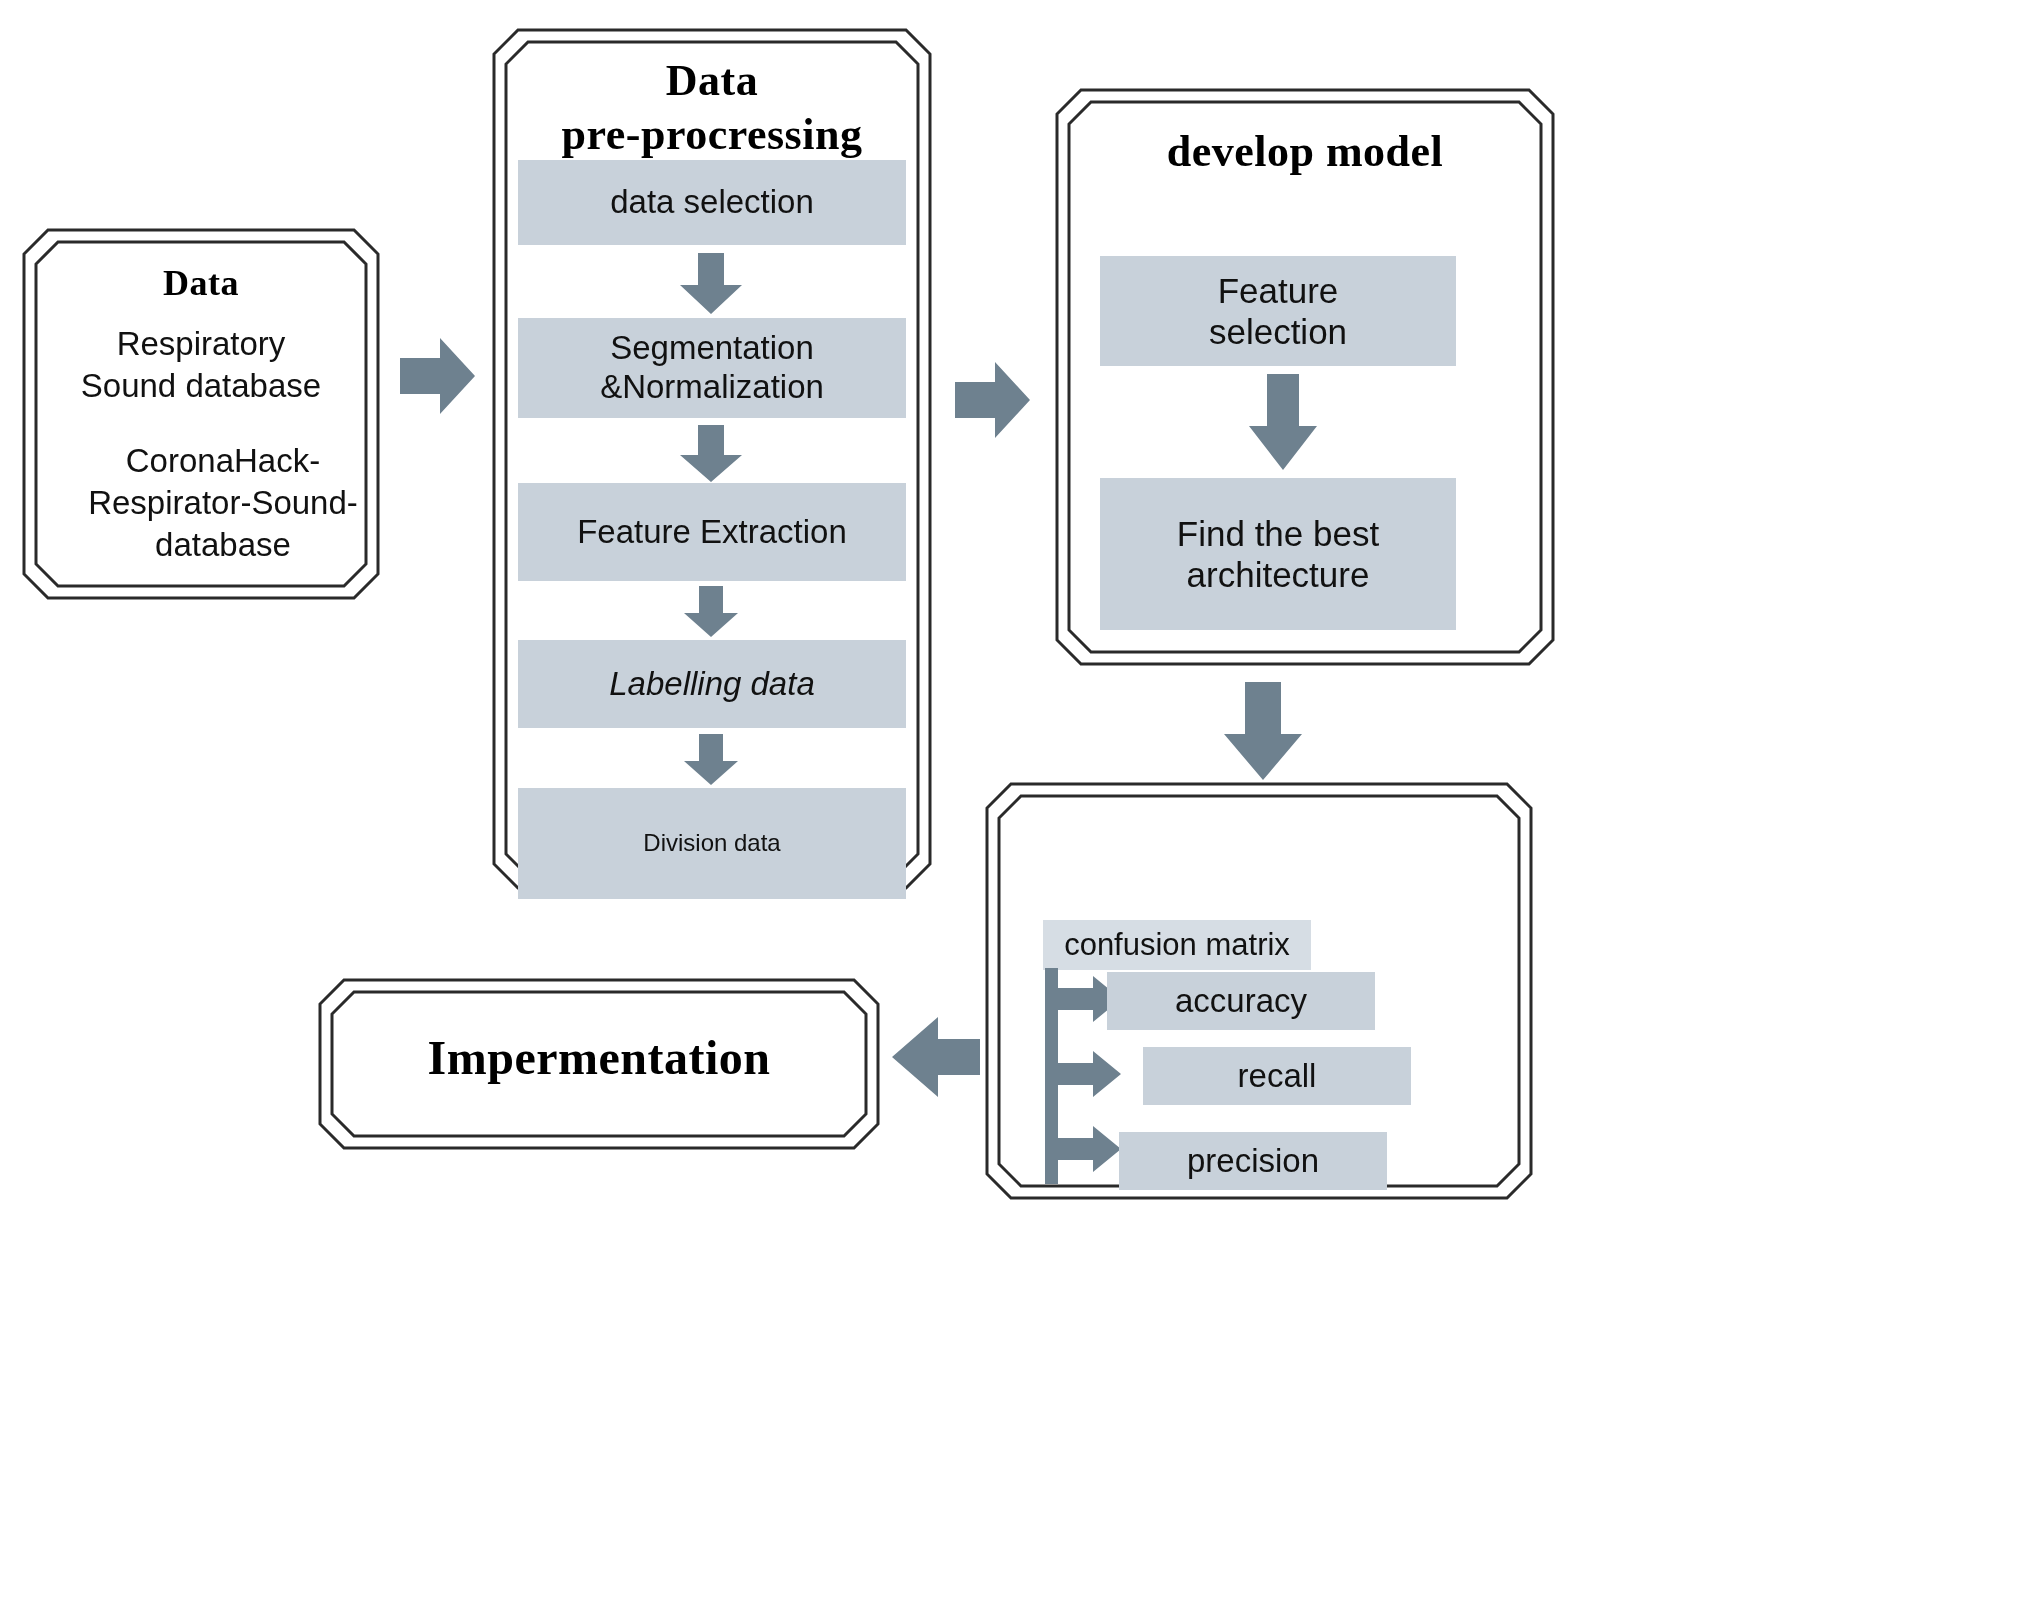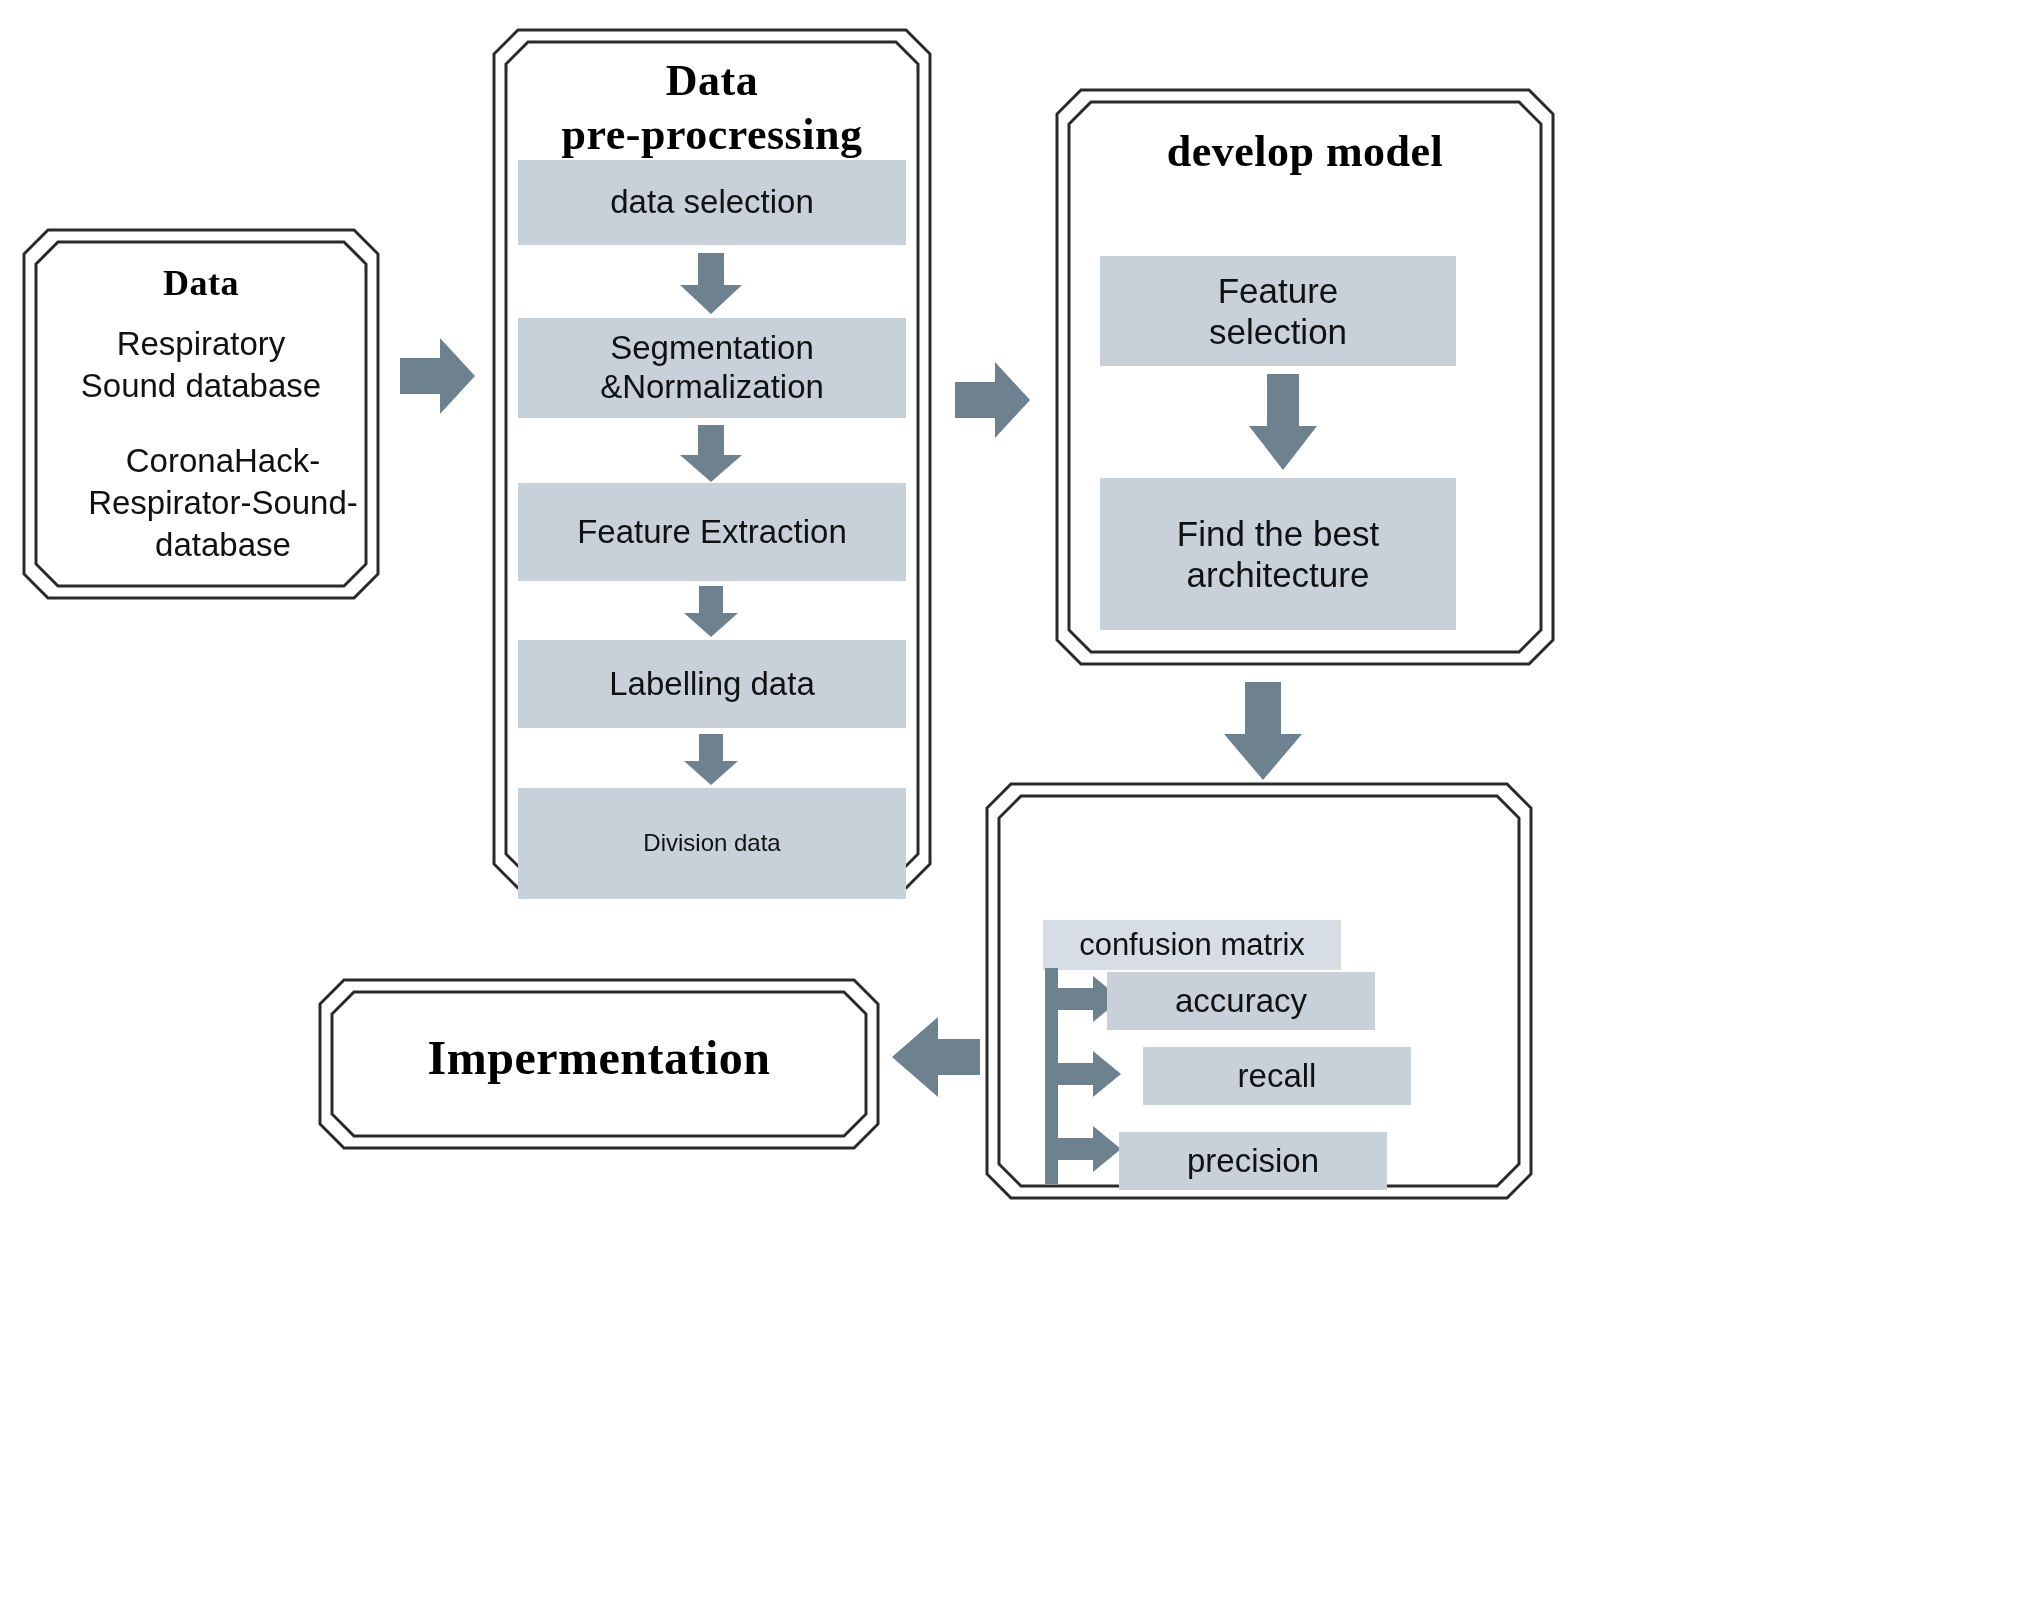--- a/index.html
+++ b/index.html
@@ -113,21 +113,21 @@
     <div class="chip" style="left:26px;top:455px;width:388px;height:98px;font-size:33px;">
       <span>Feature Extraction</span>
     </div>
 
     <div class="arrow" style="left:190px;top:558px;width:58px;height:52px;">
       <svg width="58" height="52" viewBox="0 0 58 52">
         <polygon points="17,0 41,0 41,27 56,27 29,51 2,27 17,27" fill="#6e818f"></polygon>
       </svg>
     </div>
 
-    <div class="chip" style="left:26px;top:612px;width:388px;height:88px;font-size:33px;">
+    <div class="chip" style="left:26px;top:612px;width:388px;height:88px;font-size:33px;font-style:italic;">
       <span>Labelling data</span>
     </div>
 
     <div class="arrow" style="left:190px;top:706px;width:58px;height:52px;">
       <svg width="58" height="52" viewBox="0 0 58 52">
         <polygon points="17,0 41,0 41,27 56,27 29,51 2,27 17,27" fill="#6e818f"></polygon>
       </svg>
     </div>
 
     <div class="chip" style="left:26px;top:760px;width:388px;height:111px;font-size:24px;">
@@ -176,21 +176,21 @@
 </div>
 
 <div class="oct" style="left:985px;top:782px;width:548px;height:418px;">
   <svg width="548" height="418" viewBox="0 0 548 418">
     <polygon points="26,2 522,2 546,26 546,392 522,416 26,416 2,392 2,26" fill="#ffffff" stroke="#2a2a2a" stroke-width="3"></polygon>
     <polygon points="36,14 512,14 534,36 534,382 512,404 36,404 14,382 14,36" fill="#ffffff" stroke="#2a2a2a" stroke-width="3"></polygon>
   </svg>
 
   <div class="inner">
 
-    <div class="chip lite" style="left:58px;top:138px;width:298px;height:50px;font-size:31px;align-items:center;">
+    <div class="chip lite" style="left:58px;top:138px;width:268px;height:50px;font-size:31px;align-items:center;">
       <span>confusion matrix</span>
     </div>
 
     <div class="arrow" style="left:60px;top:186px;width:130px;height:220px;">
       <svg width="130" height="220" viewBox="0 0 130 220">
         <rect x="0" y="0" width="13" height="216" fill="#6e818f"></rect>
         <polygon points="13,20 48,20 48,8 76,31 48,54 48,42 13,42" fill="#6e818f"></polygon>
         <polygon points="13,95 48,95 48,83 76,106 48,129 48,117 13,117" fill="#6e818f"></polygon>
         <polygon points="13,170 48,170 48,158 76,181 48,204 48,192 13,192" fill="#6e818f"></polygon>
       </svg>

